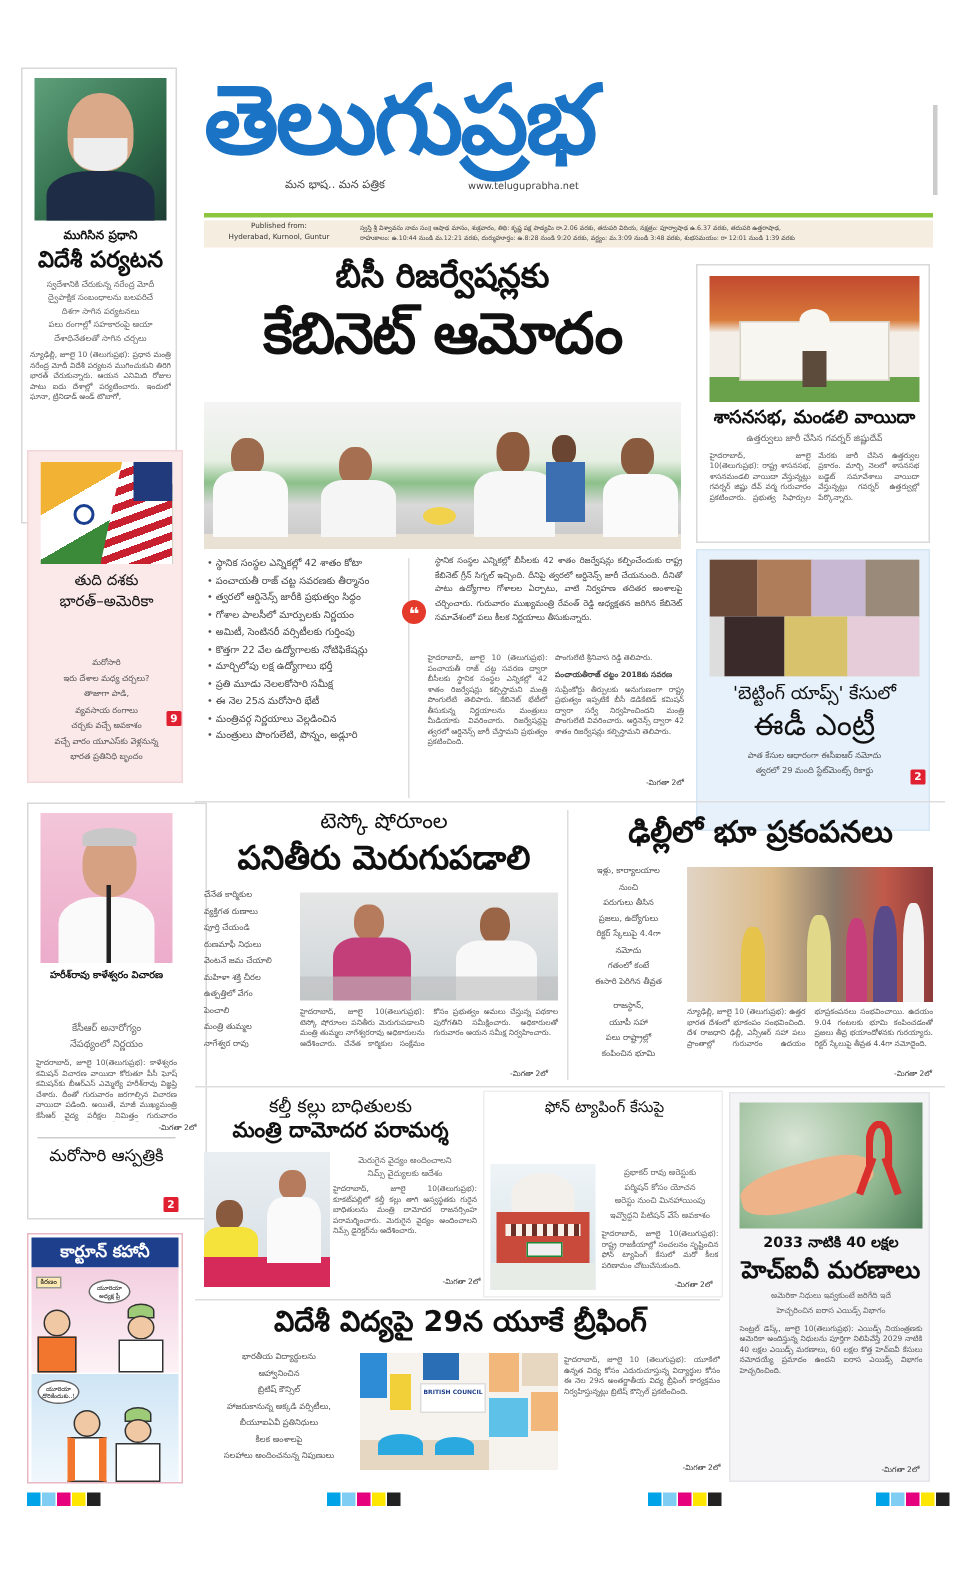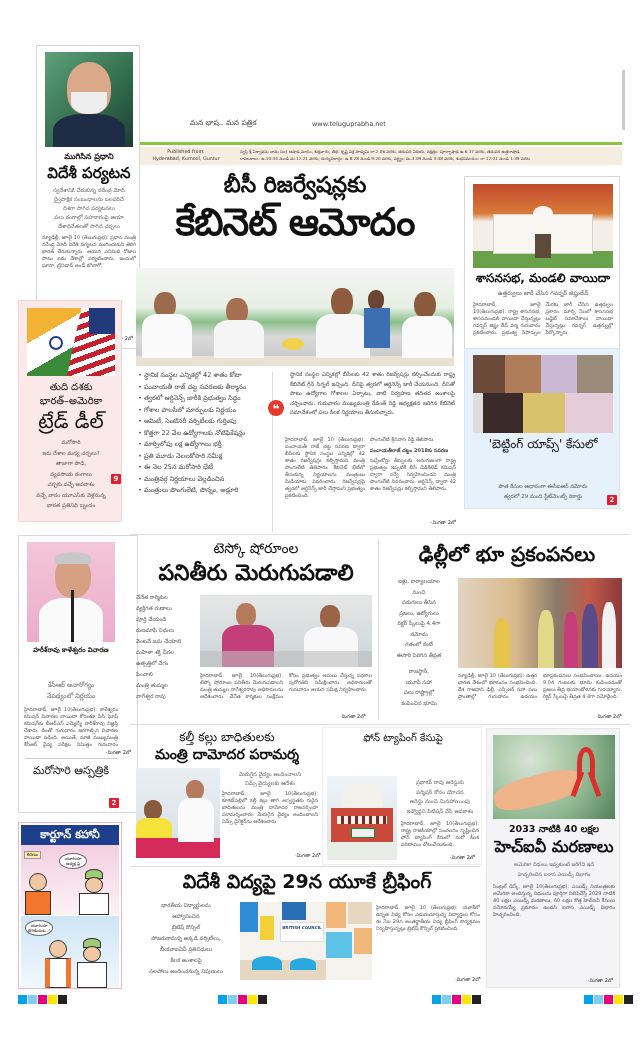--- a/index.html
+++ b/index.html
@@ -16,37 +16,38 @@
 .cmyk{position:absolute;display:flex;gap:1px}
 .cmyk span{width:9px;height:9px;display:block}
 ul.bullets{list-style:none}
 ul.bullets li{font-size:6.5px;line-height:11.5px;color:#444;white-space:nowrap}
 ul.bullets li::before{content:"• ";color:#555}
 </style>
 </head>
 <body>
 
 <div class="abs" style="left:130px;top:40px;width:495px;height:108px;">
+  <div style="position:absolute;left:6px;top:-4px;font-size:64px;font-weight:bold;color:#1a73c4;letter-spacing:-2px;line-height:90px;">తెలుగుప్రభ</div>
   <div style="position:absolute;left:60px;top:78px;font-size:7.5px;color:#444;">మన భాష.. మన పత్రిక</div>
   <div style="position:absolute;left:182px;top:80px;font-size:6.5px;color:#444;">www.teluguprabha.net</div>
   <div style="position:absolute;right:0;top:30px;width:3px;height:60px;background:#ccc;"></div>
 </div>
 <div class="abs" style="left:136px;top:142px;width:486px;height:3px;background:#8cc63f;"></div>
 <div class="abs" style="left:136px;top:147px;width:486px;height:18px;background:#f5ede0;">
   <div style="position:absolute;left:0;top:2px;width:100px;text-align:center;font-size:4.8px;line-height:6.5px;color:#333;">
     <div>Published from:</div>
     <div>Hyderabad, Kurnool, Guntur</div>
   </div>
   <div style="position:absolute;left:104px;top:2px;width:380px;font-size:4.2px;line-height:6.5px;color:#444;white-space:nowrap;overflow:hidden;">
     <div>స్వస్తి శ్రీ విశ్వావసు నామ సం॥ ఆషాఢ మాసం, శుక్రవారం, తిథి: కృష్ణ పక్ష పాడ్యమి రా.2.06 వరకు, తదుపరి విదియ, నక్షత్రం: పూర్వాషాఢ ఉ.6.37 వరకు, తదుపరి ఉత్తరాషాఢ,</div>
     <div>రాహుకాలం: ఉ.10:44 నుండి మ.12:21 వరకు, దుర్ముహూర్తం: ఉ.8:28 నుండి 9:20 వరకు, వర్జ్యం: మ.3:09 నుండి 3:48 వరకు, శుభసమయం: రా 12:01 నుండి 1:39 వరకు</div>
   </div>
 </div>
 
-<div class="box" style="left:36px;top:45px;width:104px;height:304px;">
+<div class="box" style="left:14px;top:45px;width:104px;height:304px;">
   <div class="photo" style="left:8px;top:6px;width:88px;height:95px;background:linear-gradient(135deg,#5fa07a 0%,#2f6b4a 60%,#1d3c34 100%);">
     <div style="position:absolute;left:22px;top:10px;width:44px;height:52px;border-radius:48% 48% 40% 40%;background:#d9a98a;"></div>
     <div style="position:absolute;left:26px;top:40px;width:36px;height:22px;border-radius:0 0 50% 50%;background:#eeeeee;"></div>
     <div style="position:absolute;left:8px;top:62px;width:72px;height:40px;border-radius:40% 40% 0 0;background:#1f2c45;"></div>
   </div>
   <div class="hd" style="position:absolute;left:0;top:106px;width:104px;font-size:8px;">ముగిసిన ప్రధాని</div>
   <div class="hd" style="position:absolute;left:0;top:118px;width:104px;font-size:15px;">విదేశీ పర్యటన</div>
   <div style="position:absolute;left:4px;top:140px;width:96px;text-align:center;font-size:5.5px;line-height:9px;color:#666;">
     <div>స్వదేశానికి చేరుకున్న నరేంద్ర మోదీ</div>
     <div>ద్వైపాక్షిక సంబంధాలను బలపరిచే</div>
@@ -60,21 +61,20 @@
 
 <div class="box pinkbox" style="left:18px;top:300px;width:104px;height:222px;border-color:#f2d6d8;">
   <div class="photo" style="left:8px;top:7px;width:88px;height:68px;">
     <div style="position:absolute;inset:0;background:linear-gradient(150deg,#f2b233 0%,#f2b233 30%,#fff 30%,#fff 55%,#3a8a3a 55%);"></div>
     <div style="position:absolute;left:22px;top:28px;width:14px;height:14px;border:2px solid #1a3f8f;border-radius:50%;"></div>
     <div style="position:absolute;right:0;top:0;width:48px;height:68px;background:repeating-linear-gradient(160deg,#c8202f 0 5px,#fff 5px 10px);clip-path:polygon(30% 0,100% 0,100% 100%,0 100%);"></div>
     <div style="position:absolute;right:0;top:0;width:26px;height:26px;background:#203a7c;"></div>
   </div>
   <div class="reg" style="position:absolute;left:0;top:80px;width:104px;font-size:10px;">తుది దశకు</div>
   <div class="reg" style="position:absolute;left:0;top:94px;width:104px;font-size:10px;">భారత్‌–అమెరికా</div>
-  <div class="reg" style="position:absolute;left:0;top:108px;width:104px;font-size:20px;">ట్రేడ్ డీల్</div>
   <div style="position:absolute;left:4px;top:136px;width:96px;text-align:center;font-size:5.5px;line-height:10.5px;color:#555;">
     <div>మరోసారి</div>
     <div>ఇరు దేశాల మధ్య చర్చలు?</div>
     <div>తాజాగా పాడి,</div>
     <div>వ్యవసాయ రంగాలు</div>
     <div>చర్చకు వచ్చే అవకాశం</div>
     <div>వచ్చే వారం యూఎస్‌కు వెళ్లనున్న</div>
     <div>భారత ప్రతినిధి బృందం</div>
   </div>
   <div class="red-badge" style="left:92px;top:173px;">9</div>
@@ -166,31 +166,32 @@
   <div class="photo" style="left:8px;top:7px;width:140px;height:84px;background:linear-gradient(180deg,#c24a2f 0%,#d97a3a 35%,#f3efe8 45%,#f3efe8 80%,#6aa24c 80%);">
     <div style="position:absolute;left:20px;top:30px;width:100px;height:40px;background:#f8f6f1;border:1px solid #d8d2c6;"></div>
     <div style="position:absolute;left:60px;top:22px;width:20px;height:16px;border-radius:50% 50% 0 0;background:#f8f6f1;"></div>
     <div style="position:absolute;left:62px;top:50px;width:16px;height:24px;background:#5c4a3a;"></div>
   </div>
   <div class="hd" style="position:absolute;left:0;top:94px;width:156px;font-size:12px;">శాసనసభ, మండలి వాయిదా</div>
   <div style="position:absolute;left:0;top:112px;width:156px;text-align:center;font-size:6px;color:#666;">ఉత్తర్వులు జారీ చేసిన గవర్నర్ జిష్ణుదేవ్</div>
   <div class="body-txt" style="position:absolute;left:8px;top:124px;width:140px;height:56px;overflow:hidden;column-count:2;column-gap:5px;">హైదరాబాద్, జూలై 10(తెలుగుప్రభ): రాష్ట్ర శాసనసభ, శాసనమండలి వాయిదా వేస్తున్నట్లు గవర్నర్ జిష్ణు దేవ్ వర్మ గురువారం ప్రకటించారు. ప్రభుత్వ సిఫార్సుల మేరకు జారీ చేసిన ఉత్తర్వుల ప్రకారం. మార్చి నెలలో శాసనసభ బడ్జెట్ సమావేశాలు వాయిదా వేస్తున్నట్లు గవర్నర్ ఉత్తర్వుల్లో పేర్కొన్నారు.</div>
 </div>
 
-<div class="box bluebox" style="left:464px;top:348px;width:156px;height:161px;border-color:#d5e6f5;">
+<div class="box bluebox" style="left:464px;top:366px;width:156px;height:188px;border-color:#d5e6f5;">
   <div class="photo" style="left:8px;top:6px;width:140px;height:78px;background:#ddd;">
     <div style="position:absolute;left:0;top:0;width:32px;height:38px;background:#6b4a3a;"></div>
     <div style="position:absolute;left:32px;top:0;width:36px;height:38px;background:#b07d5a;"></div>
     <div style="position:absolute;left:68px;top:0;width:36px;height:38px;background:#c9b8d3;"></div>
     <div style="position:absolute;left:104px;top:0;width:36px;height:38px;background:#9a8a7a;"></div>
     <div style="position:absolute;left:10px;top:38px;width:40px;height:40px;background:#3b2a2a;"></div>
     <div style="position:absolute;left:50px;top:38px;width:42px;height:40px;background:#d8c36c;"></div>
     <div style="position:absolute;left:92px;top:38px;width:48px;height:40px;background:#e6cbd8;"></div>
   </div>
   <div class="hd" style="position:absolute;left:0;top:88px;width:156px;font-size:12px;font-weight:normal;">'బెట్టింగ్ యాప్స్' కేసులో</div>
+  <div class="reg" style="position:absolute;left:0;top:104px;width:156px;font-size:20px;">ఈడీ ఎంట్రీ</div>
   <div style="position:absolute;left:0;top:132px;width:156px;text-align:center;font-size:5.5px;line-height:10px;color:#555;">
     <div>పాత కేసుల ఆధారంగా ఈసీఐఆర్ నమోదు</div>
     <div>త్వరలో 29 మంది స్టేట్‌మెంట్స్ రికార్డు</div>
   </div>
   <div class="red-badge" style="left:142px;top:146px;">2</div>
 </div>
 
 <div class="abs" style="left:130px;top:534px;width:500px;height:1px;background:#ddd;"></div>
 <div class="reg" style="position:absolute;left:136px;top:540px;width:240px;font-size:14px;">టెస్కో షోరూంల</div>
 <div class="hd" style="position:absolute;left:136px;top:560px;width:240px;font-size:22px;">పనితీరు మెరుగుపడాలి</div>

